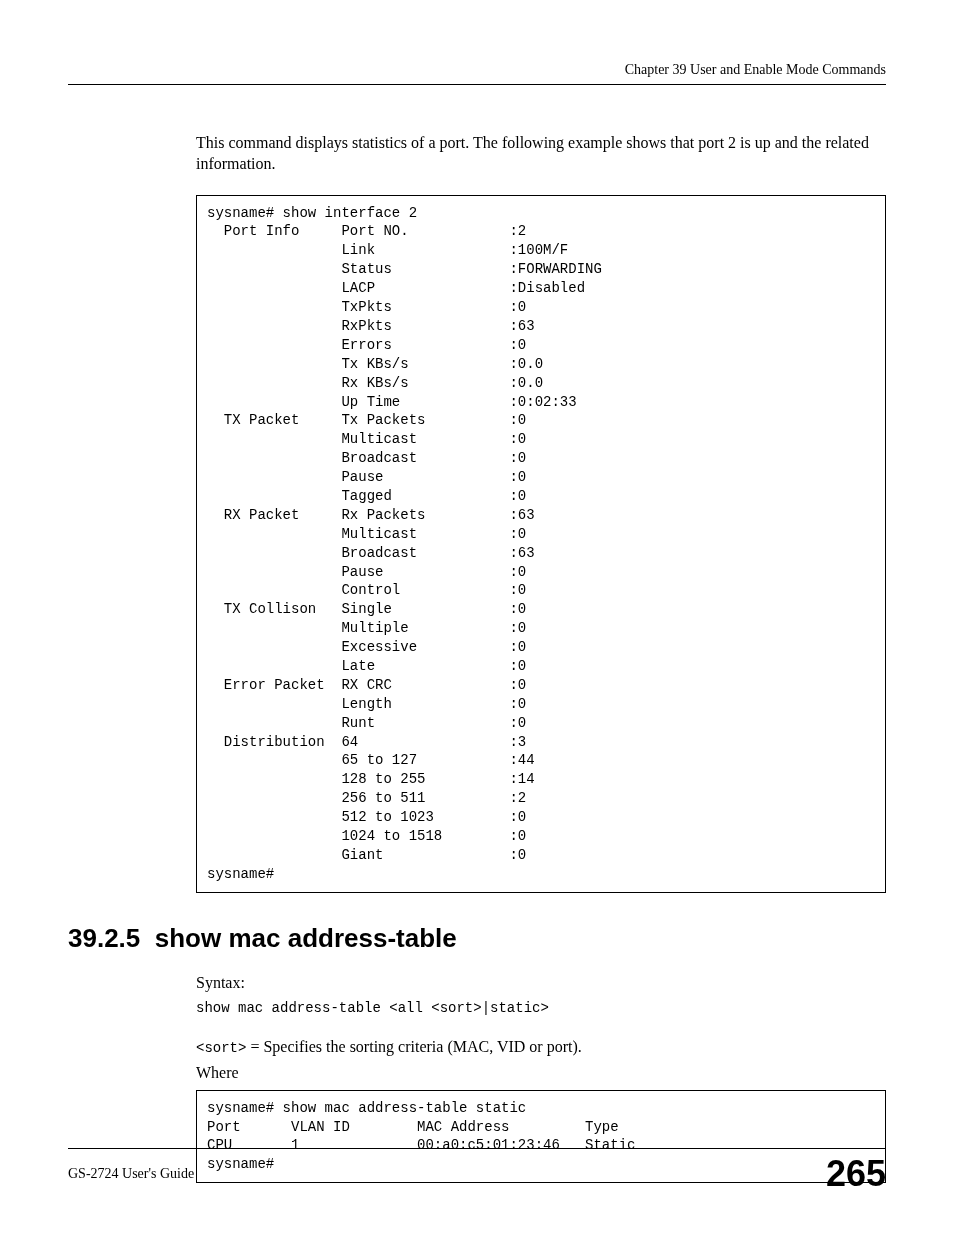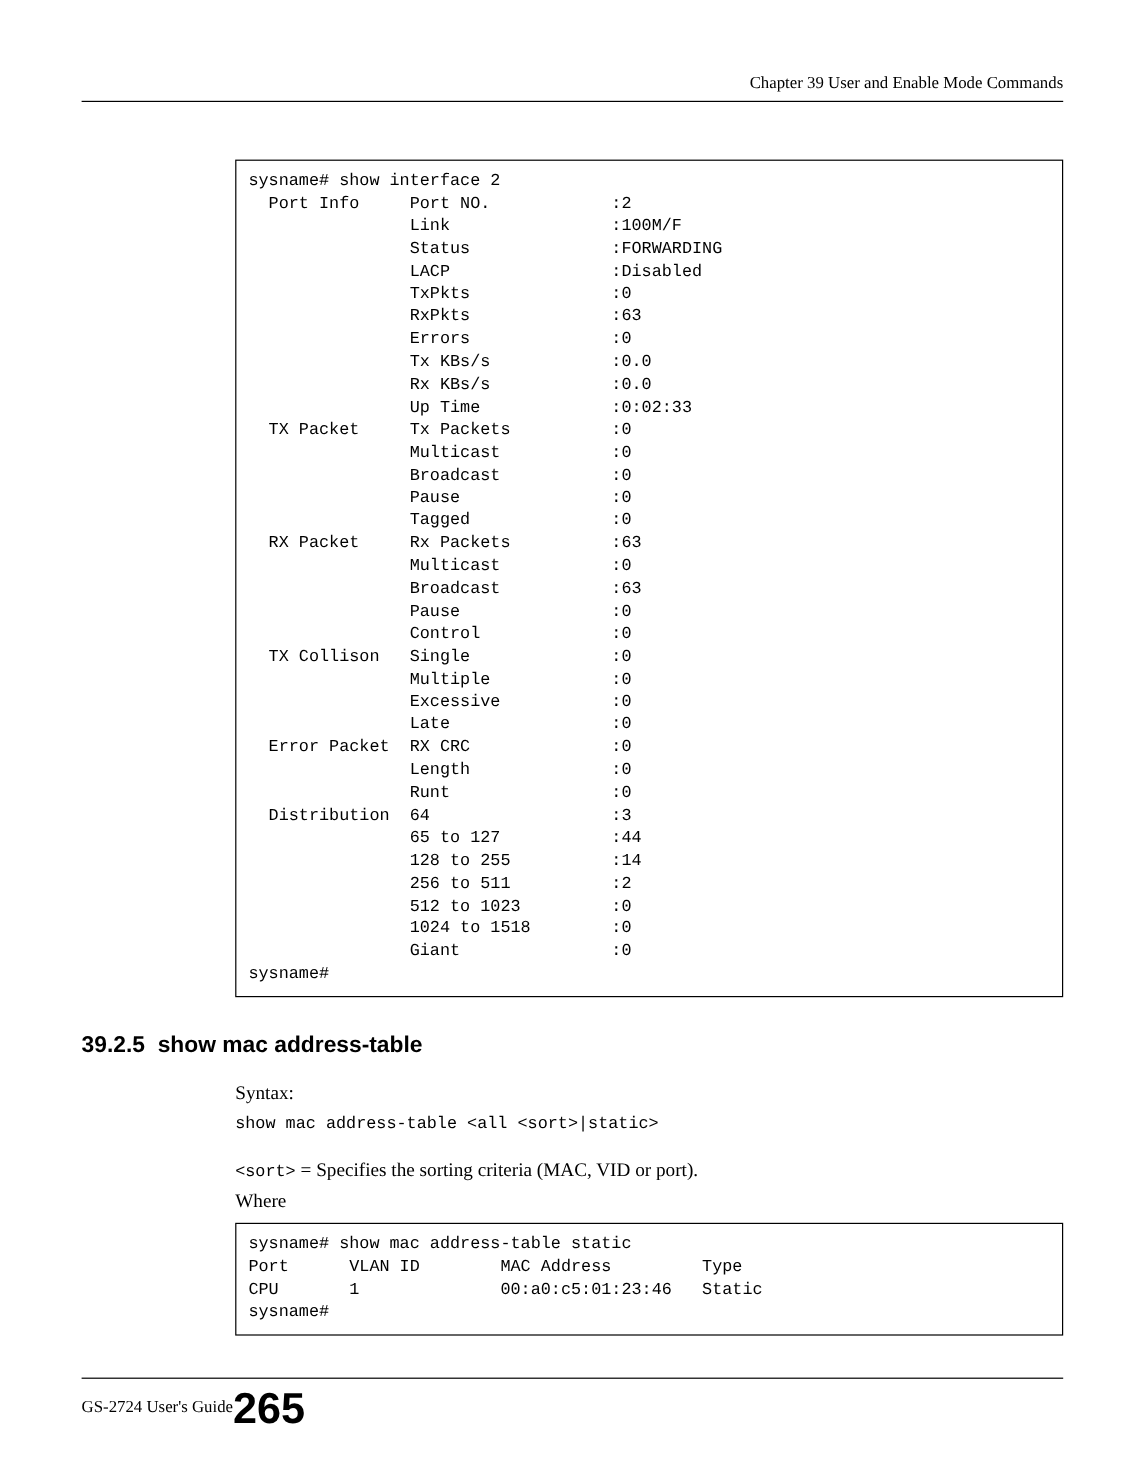--- a/index.html
+++ b/index.html
@@ -37,21 +37,21 @@
       font-family: 'Courier New', monospace;
       font-size: 14px;
       white-space: pre;
       line-height: 1.35;
       margin-bottom: 30px;
     }
     .section-heading {
       margin-left: -128px;
       font-family: Arial, Helvetica, sans-serif;
       font-weight: bold;
-      font-size: 19px;
+      font-size: 26px;
       margin-bottom: 20px;
       margin-top: 8px;
     }
     .subpara {
       font-size: 16px;
       margin-bottom: 8px;
       margin-top: 8px;
     }
     .mono-line {
       font-family: 'Courier New', monospace;
@@ -63,40 +63,41 @@
       font-family: 'Courier New', monospace;
       font-size: 14px;
     }
     .footer {
       position: absolute;
       bottom: 40px;
       left: 68px;
       right: 68px;
       border-top: 1.5px solid #000;
       display: flex;
-      justify-content: flex-start;
+      justify-content: space-between;
       align-items: center;
       padding-top: 4px;
     }
     .footer-left {
       font-size: 14px;
     }
     .page-number {
       font-family: Arial, Helvetica, sans-serif;
       font-weight: bold;
       font-size: 36px;
     }
   </style>
 </head>
 <body>
 
 <div class="page-content">
   <div class="header-right">Chapter 39 User and Enable Mode Commands</div>
 
   <div class="body-content">
+    <p class="para">This command displays statistics of a port. The following example shows that port 2 is up and the related information.</p>
 
     <div class="code-block">sysname# show interface 2
   Port Info     Port NO.            :2
                 Link                :100M/F
                 Status              :FORWARDING
                 LACP                :Disabled
                 TxPkts              :0
                 RxPkts              :63
                 Errors              :0
                 Tx KBs/s            :0.0

